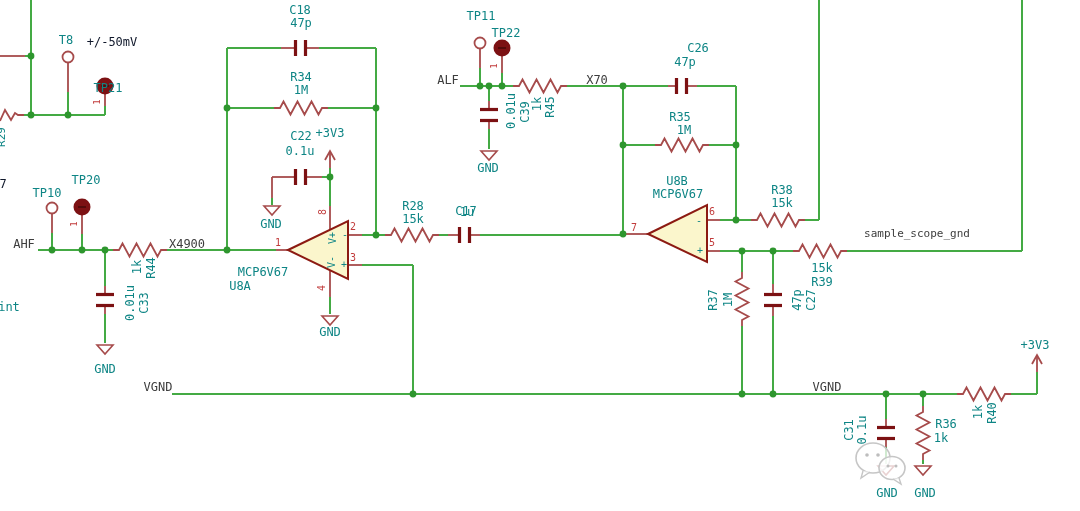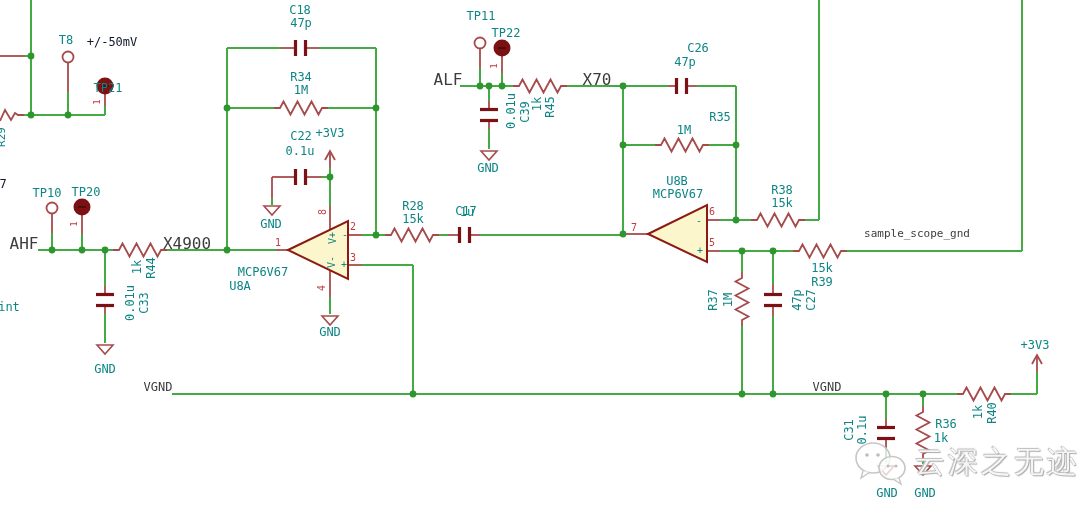--- a/index.html
+++ b/index.html
@@ -9,21 +9,21 @@
   .lbl{position:absolute;transform:translate(-50%,-50%);white-space:nowrap;
        font-family:"DejaVu Sans Mono","Liberation Mono",monospace;font-size:12px;line-height:1;}
   .lbl.rot{transform:translate(-50%,-50%) rotate(-90deg);}
   .teal{color:#0E8585;}
   .gray{color:#3D3D3D;}
   .red{color:#C13B3B;}
   .blue{color:#0f172a;}
   .s11{font-size:11px;}
   .s10{font-size:10px;}
   .s9{font-size:9px;}
-  .s13{font-size:16px;}
+  .s13{font-size:12px;}
   .wm{position:absolute;left:851px;top:438px;display:flex;align-items:center;gap:6px;}
   .wm-text{font-size:30px;letter-spacing:3px;color:rgba(255,255,255,0.9);
            text-shadow:0 0 1px #9a9a9a,1px 1px 1px #ababab,-1px -1px 1px #c0c0c0;
            font-family:"DejaVu Sans","Liberation Sans",sans-serif;}
 </style>
 </head>
 <body>
 
 <div id="canvas">
 
@@ -254,21 +254,21 @@
   <span class="lbl gray" style="left:827px;top:387px">VGND</span>
   <span class="lbl blue" style="left:112px;top:42px">+/-50mV</span>
 
   <span class="lbl blue" style="left:3px;top:184px">7</span>
   <span class="lbl teal rot s11" style="left:1px;top:137px">R29</span>
   <span class="lbl teal" style="left:9px;top:307px">int</span>
 
   <span class="lbl teal" style="left:66px;top:40px">T8</span>
   <span class="lbl teal" style="left:108px;top:88px">TP21</span>
   <span class="lbl teal" style="left:47px;top:193px">TP10</span>
-  <span class="lbl teal" style="left:86px;top:192px">TP20</span>
+  <span class="lbl teal" style="left:86px;top:180px">TP20</span>
   <span class="lbl teal" style="left:481px;top:16px">TP11</span>
   <span class="lbl teal" style="left:506px;top:33px">TP22</span>
   <span class="lbl red rot s9" style="left:97px;top:102px">1</span>
   <span class="lbl red rot s9" style="left:74px;top:224px">1</span>
   <span class="lbl red rot s9" style="left:494px;top:66px">1</span>
 
   <span class="lbl teal" style="left:300px;top:10px">C18</span>
   <span class="lbl teal" style="left:301px;top:23px">47p</span>
   <span class="lbl teal" style="left:301px;top:77px">R34</span>
   <span class="lbl teal" style="left:301px;top:90px">1M</span>
@@ -282,21 +282,21 @@
   <span class="lbl teal" style="left:413px;top:206px">R28</span>
   <span class="lbl teal" style="left:413px;top:219px">15k</span>
   <span class="lbl teal" style="left:466px;top:211px">C17</span>
   <span class="lbl teal" style="left:467px;top:212px">1u</span>
   <span class="lbl teal rot" style="left:511px;top:111px">0.01u</span>
   <span class="lbl teal rot" style="left:525px;top:112px">C39</span>
   <span class="lbl teal rot" style="left:537px;top:104px">1k</span>
   <span class="lbl teal rot" style="left:550px;top:107px">R45</span>
   <span class="lbl teal" style="left:698px;top:48px">C26</span>
   <span class="lbl teal" style="left:685px;top:62px">47p</span>
-  <span class="lbl teal" style="left:720px;top:117px">R35</span>
+  <span class="lbl teal" style="left:680px;top:117px">R35</span>
   <span class="lbl teal" style="left:684px;top:130px">1M</span>
   <span class="lbl teal" style="left:782px;top:190px">R38</span>
   <span class="lbl teal" style="left:782px;top:203px">15k</span>
   <span class="lbl teal" style="left:822px;top:268px">15k</span>
   <span class="lbl teal" style="left:822px;top:282px">R39</span>
   <span class="lbl teal rot" style="left:713px;top:300px">R37</span>
   <span class="lbl teal rot" style="left:728px;top:300px">1M</span>
   <span class="lbl teal rot" style="left:797px;top:300px">47p</span>
   <span class="lbl teal rot" style="left:811px;top:300px">C27</span>
   <span class="lbl teal rot" style="left:849px;top:430px">C31</span>
@@ -338,16 +338,15 @@
     <svg width="58" height="48" viewBox="0 0 58 48">
       <ellipse cx="22" cy="20" rx="17" ry="15" fill="rgba(255,255,255,0.75)" stroke="#c6c6c6" stroke-width="1.6"></ellipse>
       <path d="M12 33 L10 40 L19 34" fill="rgba(255,255,255,0.75)" stroke="#c6c6c6" stroke-width="1.4"></path>
       <ellipse cx="41" cy="30" rx="13" ry="11.5" fill="rgba(255,255,255,0.75)" stroke="#c6c6c6" stroke-width="1.6"></ellipse>
       <path d="M48 40 L50 46 L42 41" fill="rgba(255,255,255,0.75)" stroke="#c6c6c6" stroke-width="1.4"></path>
       <circle cx="16" cy="17" r="1.8" fill="#bdbdbd"></circle>
         <circle cx="27" cy="17" r="1.8" fill="#bdbdbd"></circle>
       <circle cx="37" cy="28" r="1.5" fill="#bdbdbd"></circle>
         <circle cx="45" cy="28" r="1.5" fill="#bdbdbd"></circle>
     </svg>
-    <span class="wm-text">云深之无迹</span>
   </div>
 
 </div>
 
 </body></html>

